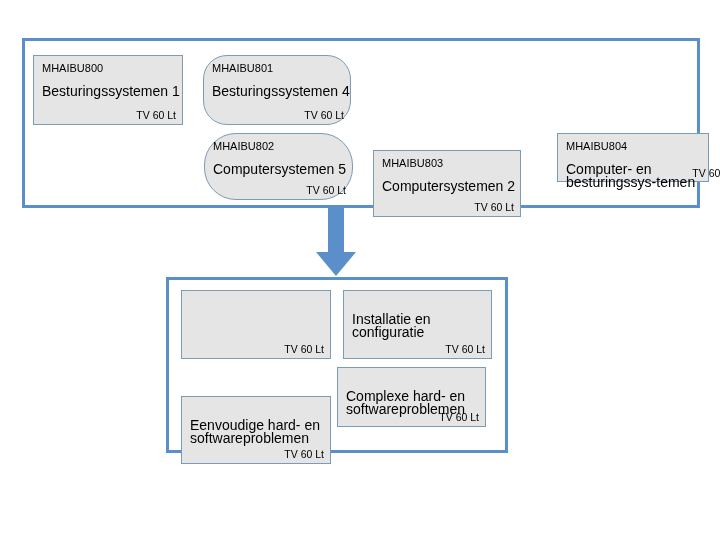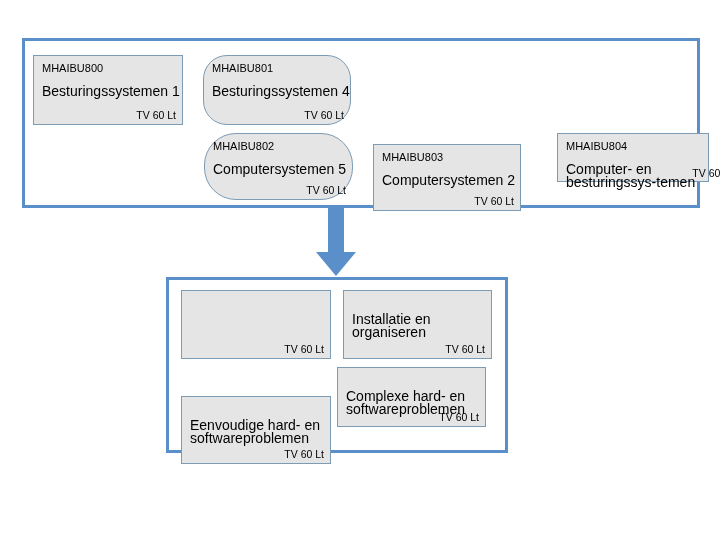--- a/index.html
+++ b/index.html
@@ -104,21 +104,21 @@
       <span class="card-title">Besturingssystemen 4</span>
       <span class="card-meta">TV 60 Lt</span>
     </div>
 
     <div class="card" style="left:179px; top:92px; width:149px; height:67px;border-radius:32px;">
       <span class="card-code">MHAIBU802</span>
       <span class="card-title">Computersystemen 5</span>
       <span class="card-meta">TV 60 Lt</span>
     </div>
 
-    <div class="card" style="left:348px; top:103px; width:148px; height:67px;">
+    <div class="card" style="left:348px; top:109px; width:148px; height:67px;">
       <span class="card-code">MHAIBU803</span>
       <span class="card-title">Computersystemen 2</span>
       <span class="card-meta">TV 60 Lt</span>
     </div>
 
     <div class="card" style="left:516px; top:92px; width:152px; height:49px;margin-left:16px;">
       <span class="card-code">MHAIBU804</span>
       <span class="card-title">Computer- en
 besturingssys-temen</span>
       <span class="card-meta" style="right:-24px; bottom:2px;">TV 60 Lt</span>
@@ -130,21 +130,21 @@
     <polygon points="15,0 31,0 31,44 43,44 23,68 3,44 15,44" fill="#5b8fc9"></polygon>
   </svg>
 
   <div class="group-box" id="group-bottom">
 
     <div class="card no-code" style="left:12px; top:10px; width:150px; height:69px;">
       <span class="card-meta">TV 60 Lt</span>
     </div>
 
     <div class="card no-code" style="left:174px; top:10px; width:149px; height:69px;">
-      <span class="card-title">Installatie en organiseren</span>
+      <span class="card-title">Installatie en configuratie</span>
       <span class="card-meta">TV 60 Lt</span>
     </div>
 
     <div class="card no-code" style="left:12px; top:87px; width:150px; height:68px;margin-top:29px;">
       <span class="card-title">Eenvoudige hard- en
 softwareproblemen</span>
       <span class="card-meta">TV 60 Lt</span>
     </div>
 
     <div class="card no-code" style="left:168px; top:87px; width:149px; height:60px;">

